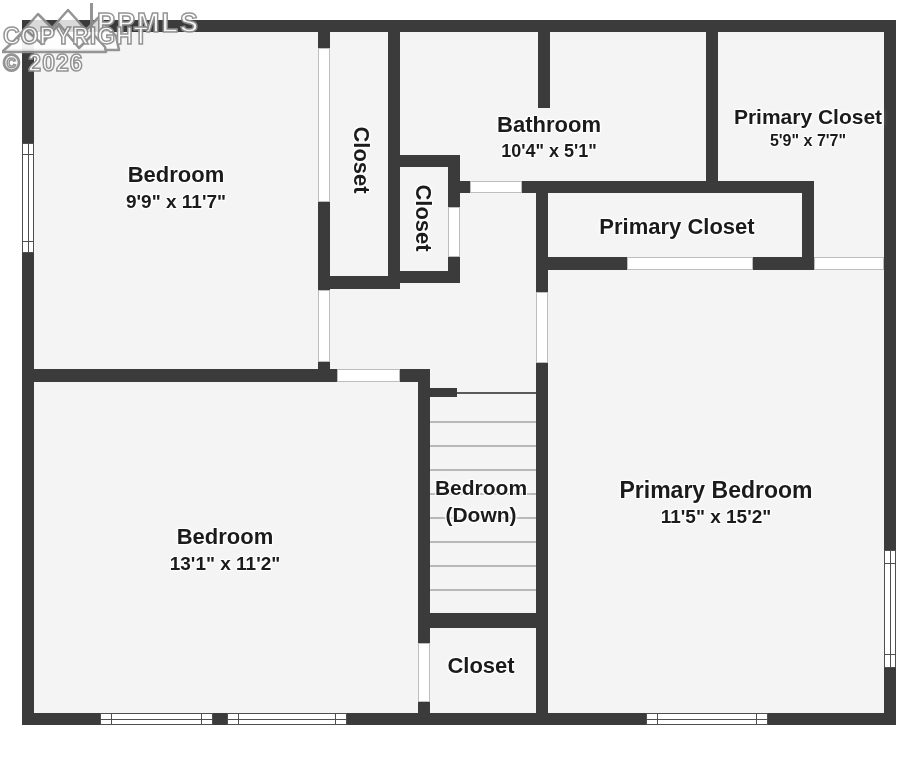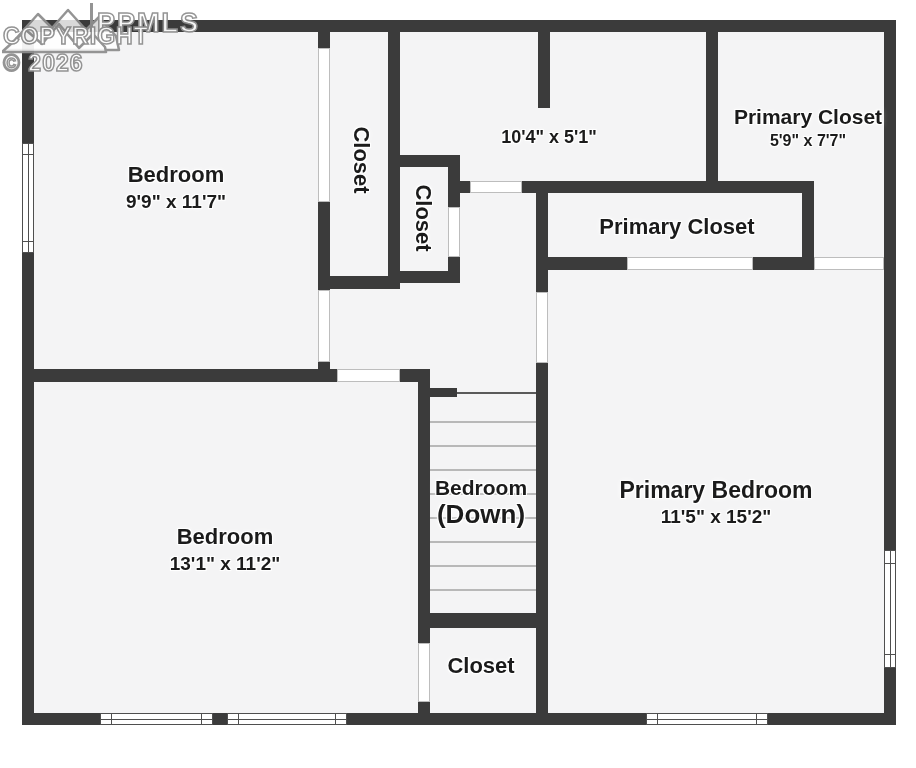--- a/index.html
+++ b/index.html
@@ -120,35 +120,36 @@
 
     <div class="lbl vert" style="left:361px;top:160px">
       <div class="nm">Closet</div>
     </div>
 
     <div class="lbl vert" style="left:423px;top:218px">
       <div class="nm">Closet</div>
     </div>
 
     <div class="lbl" style="left:549px;top:137px">
+      <div class="nm">Bathroom</div>
       <div class="dm" style="font-size:18px">10'4" x 5'1"</div>
     </div>
 
     <div class="lbl" style="left:808px;top:127px">
       <div class="nm wrap2" style="font-size:21px;line-height:27px">Primary Closet</div>
       <div class="dm" style="font-size:16px;line-height:22px">5'9" x 7'7"</div>
     </div>
 
     <div class="lbl" style="left:677px;top:227px">
       <div class="nm">Primary Closet</div>
     </div>
 
     <div class="lbl" style="left:481px;top:501px">
       <div class="nm" style="font-size:21px;line-height:27px">Bedroom</div>
-      <div class="nm" style="font-size:26px;line-height:27px">(Down)</div>
+      <div class="nm" style="font-size:21px;line-height:27px">(Down)</div>
     </div>
 
     <div class="lbl" style="left:225px;top:549px">
       <div class="nm">Bedroom</div>
       <div class="dm">13'1" x 11'2"</div>
     </div>
 
     <div class="lbl" style="left:716px;top:502px">
       <div class="nm" style="font-size:23px">Primary Bedroom</div>
       <div class="dm">11'5" x 15'2"</div>

